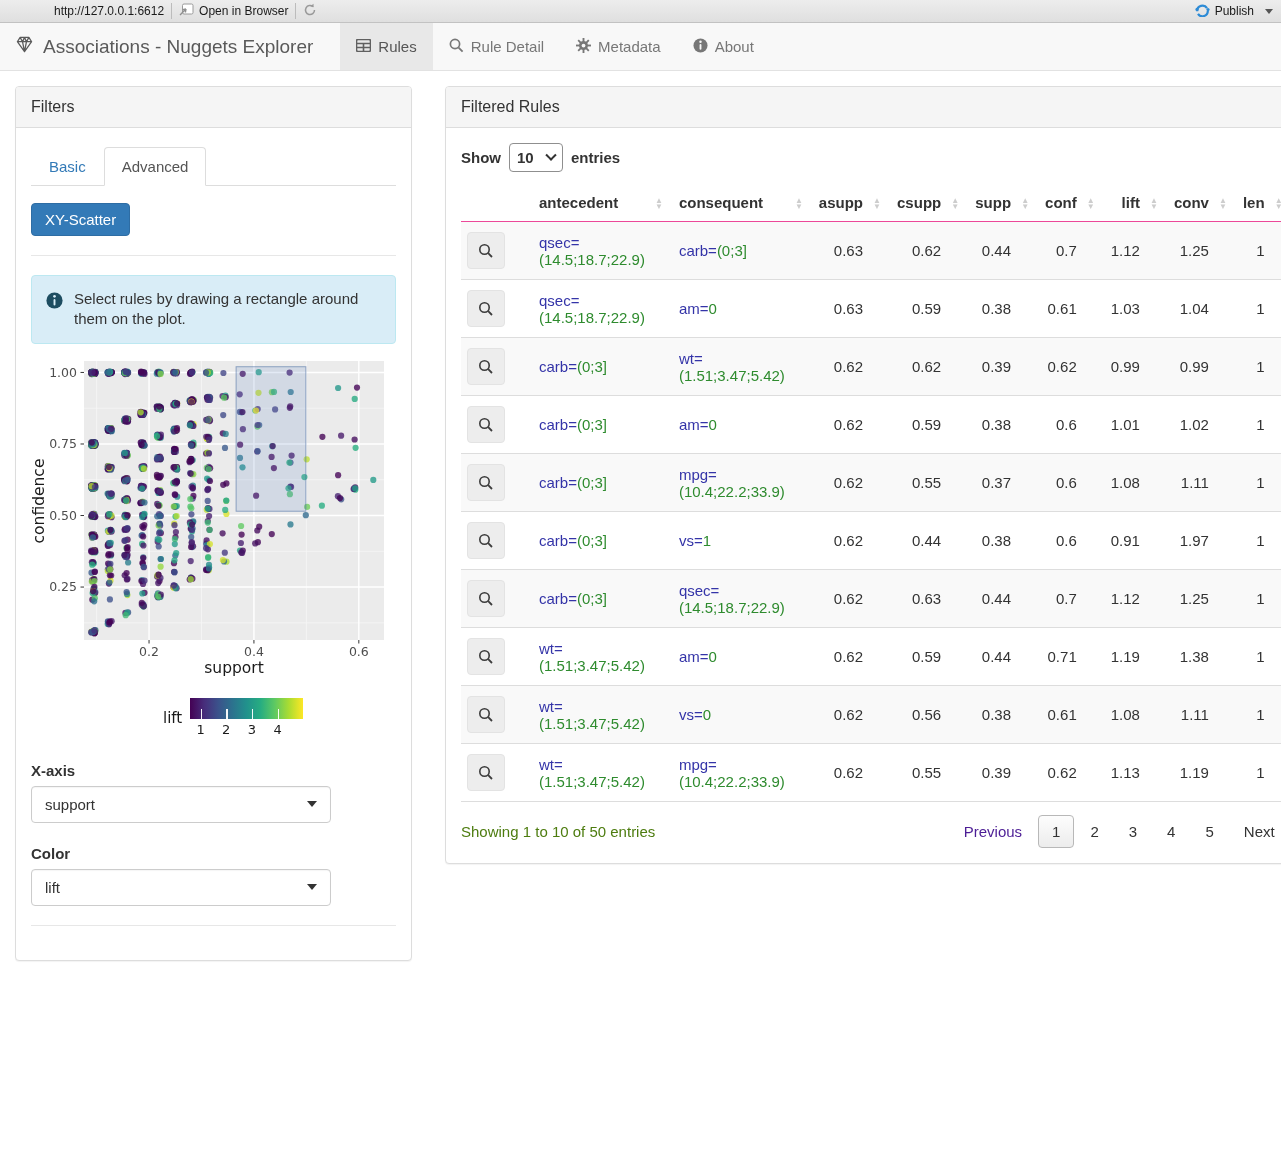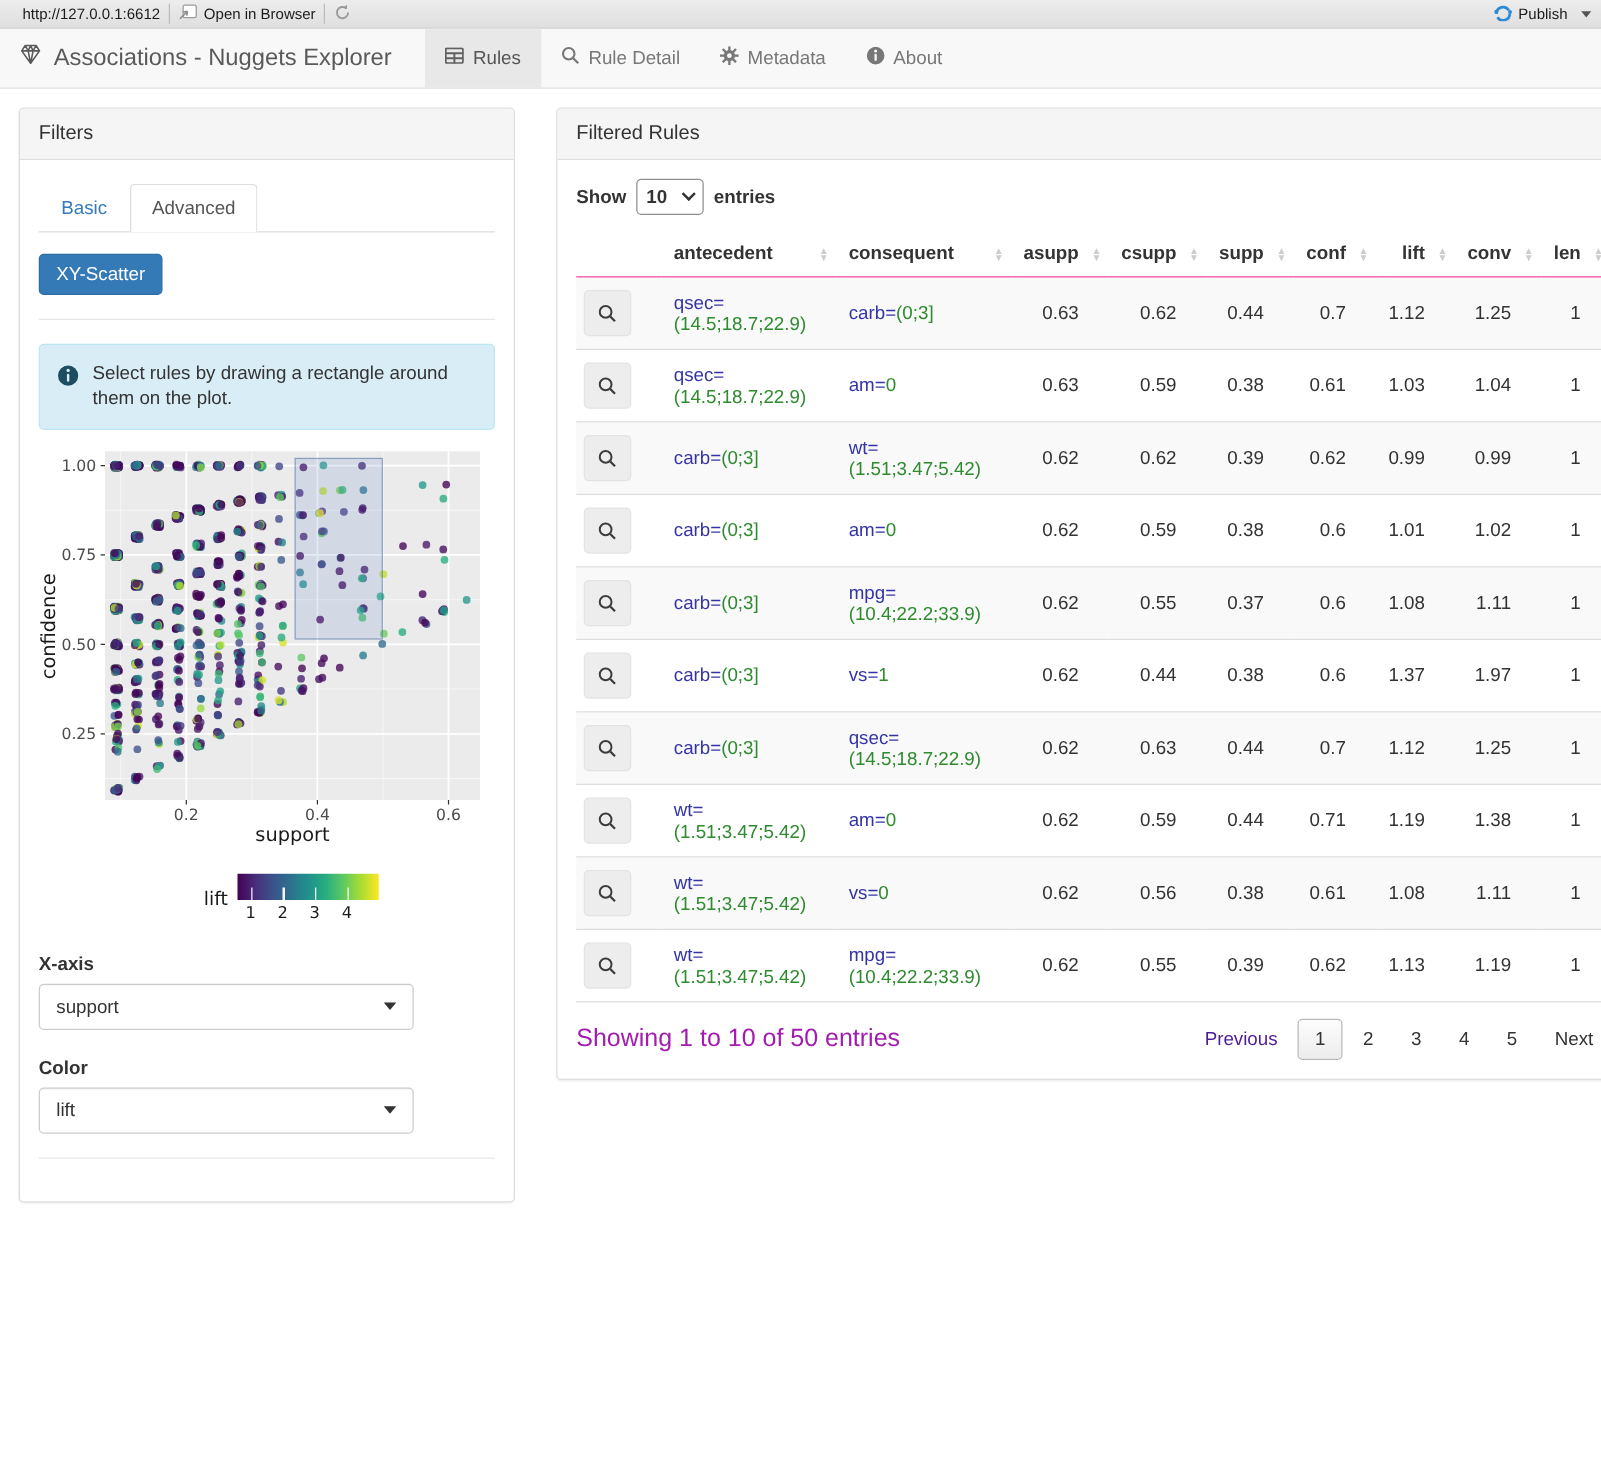--- a/index.html
+++ b/index.html
@@ -3,21 +3,21 @@
 <meta charset="utf-8">
 <style>
   * { margin:0; padding:0; box-sizing:border-box; }
   html,body { background:#fff; }
   body { width:1281px; min-height:1167px; font-family:"Liberation Sans", sans-serif; color:#333; }
 
   
   .viewer-bar { height:23px; background:linear-gradient(#ededed,#dfdfdf); border-bottom:1px solid #c2c2c2;
     display:flex; align-items:center; font-size:12px; color:#1a1a1a; }
   .viewer-bar .vsep { width:1px; height:16px; background:#bcbcbc; margin:0 7px; }
-  .viewer-url { padding-left:18px; letter-spacing:0; }
+  .viewer-url { padding-left:18px; letter-spacing:0;margin-left:36px; }
   .viewer-item { display:flex; align-items:center; gap:5px; }
   .viewer-spacer { flex:1; }
   .publish-wrap { display:flex; align-items:center; gap:5px; padding-right:8px; }
   .caret-down { width:0; height:0; border-left:4px solid transparent; border-right:4px solid transparent;
     border-top:5px solid #555; display:inline-block; margin-left:6px; }
 
   
   .navbar { height:48px; background:#f8f8f8; border-bottom:1px solid #e2e2e2; display:flex; align-items:stretch; }
   .brand { display:flex; align-items:center; gap:9px; padding:0 15px; font-size:19px; color:#5a5a5a; white-space:nowrap; }
   .nav-tabs-top { display:flex; margin-left:12px; }
@@ -83,21 +83,21 @@
   table.rules tbody tr { border-top:1px solid #ddd; }
   table.rules tbody tr:first-child { border-top:none; }
   table.rules tbody tr.odd { background:#f9f9f9; }
   table.rules tbody { border-bottom:1px solid #ddd; }
   .zoom-btn { width:38px; height:37px; background:#ededed; border:1px solid #e3e3e3; border-radius:4px; cursor:pointer;
     display:flex; align-items:center; justify-content:center; }
   .rule-attr { color:#3434a8; display:inline-block;text-align:right; }
   .rule-val  { color:#2e8b2e; display:inline-block; }
 
   .table-footer { display:flex; align-items:center; justify-content:space-between; margin-top:13px; }
-  .dt-info { font-size:20px; color:#a21caf;text-align:right; }
+  .dt-info { font-size:15px; color:#4d7c0f;text-align:right; }
   .paginate { display:flex; align-items:center; font-size:15px; }
   .page-item { padding:7px 13px; color:#333; cursor:pointer; border:1px solid transparent; border-radius:4px; margin-left:2px; }
   .page-item.disabled { color:#4c1d95; cursor:default;text-align:right; }
   .page-item.active { border-color:#b8b8b8; background:linear-gradient(#fdfdfd,#ececec); }
 
   svg text { font-family:"DejaVu Sans", sans-serif; }
 </style>
 </head>
 <body>
 
@@ -1889,21 +1889,21 @@
                       <path d="M10.2 10.2 L14 14" stroke="#3c3c3c" stroke-width="1.8"></path>
                     </svg>
                   </button>
                 </td>
                 <td><span class="rule-attr">carb=</span><span class="rule-val">(0;3]</span></td>
                 <td><span class="rule-attr">vs=</span><span class="rule-val">1</span></td>
                 <td class="num">0.62</td>
                 <td class="num">0.44</td>
                 <td class="num">0.38</td>
                 <td class="num">0.6</td>
-                <td class="num">1.37</td>
+                <td class="num">0.91</td>
                 <td class="num">1.97</td>
                 <td class="num">1</td>
               </tr>
               <tr class="odd">
                 <td style="padding-left:6px;">
                   <button class="zoom-btn">
                     <svg width="16" height="16" viewBox="0 0 16 16">
                       <circle cx="6.5" cy="6.5" r="4.7" fill="none" stroke="#3c3c3c" stroke-width="1.6"></circle>
                       <path d="M10.2 10.2 L14 14" stroke="#3c3c3c" stroke-width="1.8"></path>
                     </svg>

